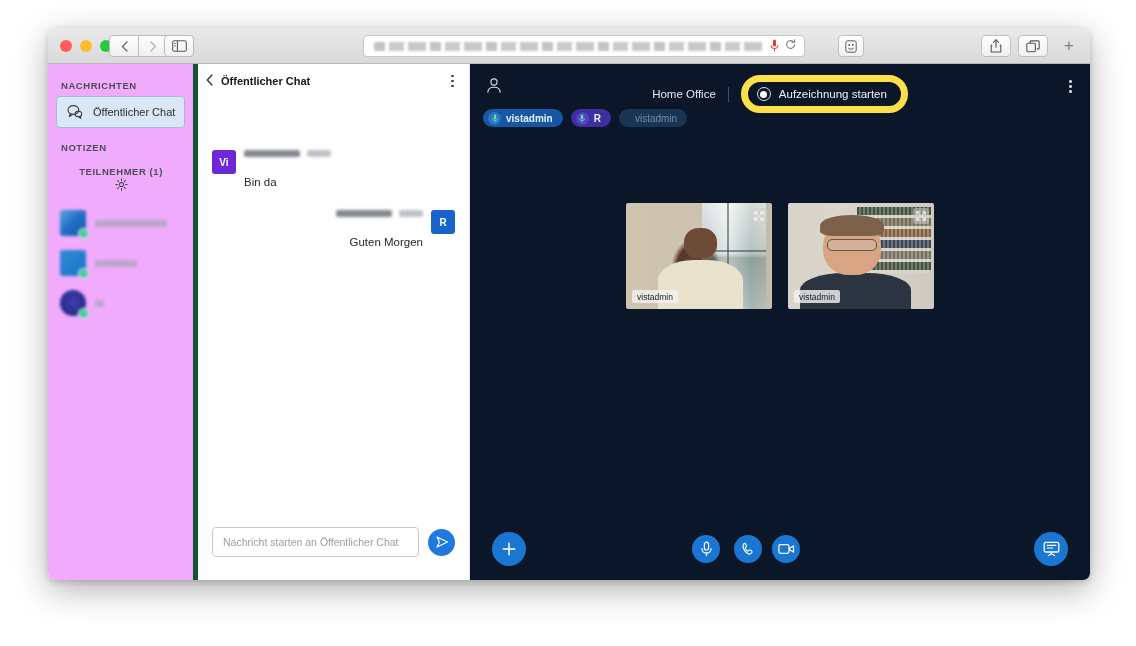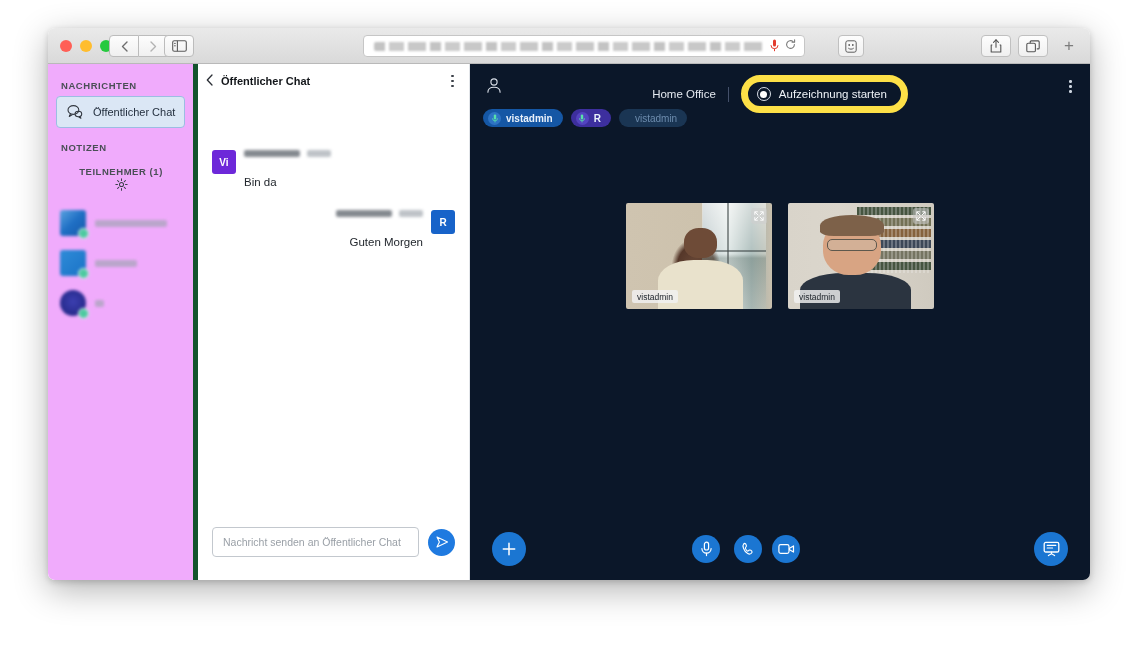--- a/index.html
+++ b/index.html
@@ -492,21 +492,21 @@
               <span class="mname"></span>
               <span class="mtime"></span>
             </span>
             <span class="mtext">Guten Morgen</span>
           </span>
           <span class="av r">R</span>
         </div>
       </div>
 
       <div class="composer">
-        <div class="input-box">Nachricht senden an Öffentlicher Chat</div>
+        <div class="input-box">Nachricht starten an Öffentlicher Chat</div>
         <div class="send">
           <svg width="14" height="14" viewBox="0 0 14 14" fill="none">
             <path d="M2 2l10.5 5L2 12l2.4-5L2 2z" stroke="#fff" stroke-width="1.1" stroke-linejoin="round"></path>
           </svg>
         </div>
       </div>
     </div>
 
     <div class="stage">
 

